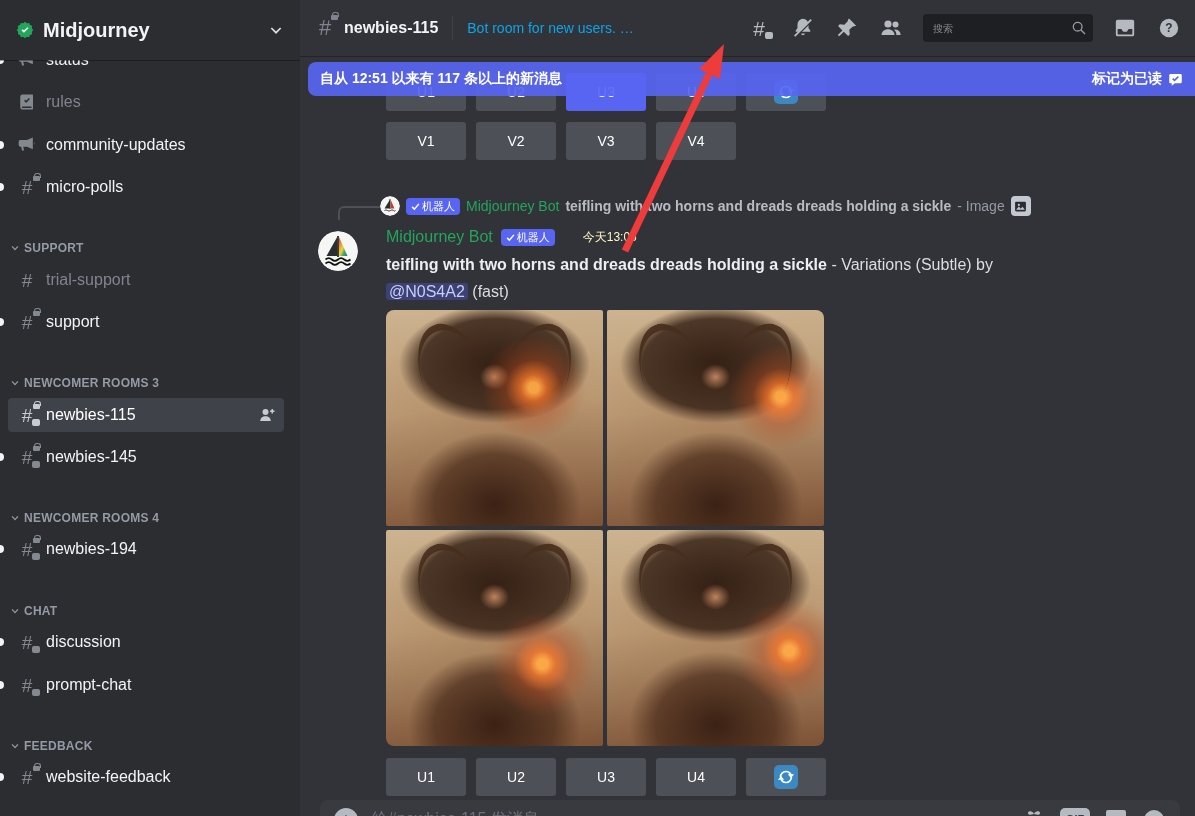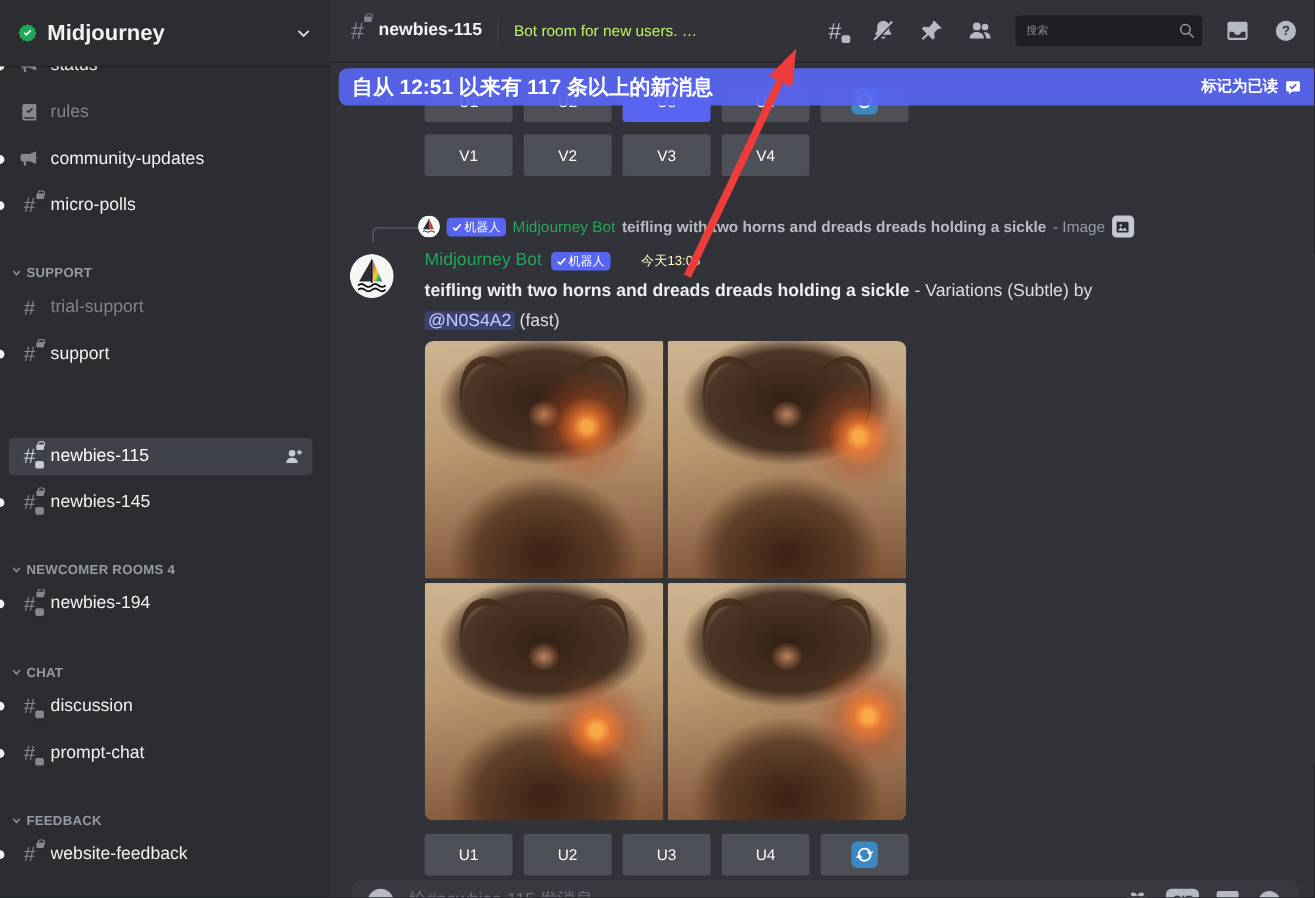--- a/index.html
+++ b/index.html
@@ -30,33 +30,33 @@
 
   
   .main{position:absolute;left:300px;top:0;width:895px;height:816px;}
   .chan-header{position:absolute;left:0;top:0;width:895px;height:56px;display:flex;align-items:center;
     padding:0 14px;background:#313338;box-shadow:0 1px 0 rgba(2,2,2,.3);z-index:4;}
   .chan-header .cicon{color:#80848e;width:26px;height:26px;}
   .chan-header .cicon .hashg{font-size:22px;}
   .chan-header .cicon .mlock{--ring:#313338;}
   .chan-title{font-size:16px;font-weight:700;color:#f2f3f5;margin-left:8px;white-space:nowrap;}
   .hdr-div{width:1px;height:24px;background:#3f4147;margin:0 14px;}
-  .topic{font-size:14px;color:#bef264;white-space:nowrap;overflow:hidden;max-width:210px;}
+  .topic{font-size:14px;color:#0ea5e9;white-space:nowrap;overflow:hidden;max-width:210px;}
   .hdr-icons{margin-left:auto;display:flex;align-items:center;gap:20px;}
   .hicon{width:24px;height:24px;color:#b5bac1;display:flex;align-items:center;justify-content:center;position:relative;}
   .hicon .hashg{font-size:21px;font-weight:500;}
   .hicon .mbub{--ring:#313338;bottom:1px;}
   .searchbox{width:170px;height:28px;background:#1e1f22;border-radius:4px;display:flex;align-items:center;padding:0 6px 0 8px;}
   .searchbox input{flex:1;min-width:0;background:transparent;border:none;outline:none;color:#dbdee1;font-size:10px;}
   .searchbox input::placeholder{color:#87898c;}
 
   
   .unread-bar{position:absolute;left:8px;top:62px;width:887px;height:34px;background:rgba(88,101,242,.92);
     border-radius:8px 0 0 8px;display:flex;align-items:center;padding:0 12px;z-index:5;}
-  .unread-text{font-size:19px;font-weight:600;color:#fff;text-align:right;}
+  .unread-text{font-size:14px;font-weight:600;color:#fff;text-align:right;}
   .mark-read{margin-left:auto;display:flex;align-items:center;gap:6px;font-size:14px;font-weight:700;color:#fff;}
 
   
   .btn{position:absolute;width:80px;height:38px;background:#4e5058;border-radius:3px;color:#fff;
     font-size:14px;font-weight:500;display:flex;align-items:center;justify-content:center;text-align:right;}
   .btn.primary{background:#5865f2;}
   .refresh-chip{width:24px;height:24px;background:#3b88c3;border-radius:5px;display:flex;align-items:center;justify-content:center;}
 
   
   .spine{position:absolute;left:38px;top:206px;width:44px;height:14px;border-left:2px solid #4e5058;
@@ -173,20 +173,26 @@
 
     <div class="row unread" style="top:305px">
       <span class="dot"></span>
       <span class="cicon">
           <span class="hashg">#</span>
           <span class="mlock"></span>
         </span>
       <span class="clabel">support</span>
     </div>
 
+    <div class="cat-row" style="top:371px">
+      <svg width="10" height="10" viewBox="0 0 24 24">
+          <path fill="none" stroke="#949ba4" stroke-width="3" d="M5 8l7 8 7-8"></path>
+        </svg>
+      <span class="cat-label">NEWCOMER ROOMS 3</span>
+    </div>
 
     <div class="row sel" style="top:398px">
       <span class="cicon">
           <span class="hashg">#</span>
           <span class="mlock"></span>
           <span class="mbub"></span>
         </span>
       <span class="clabel">newbies-115</span>
       <span class="person-add">
         <svg width="18" height="18" viewBox="0 0 24 24">

